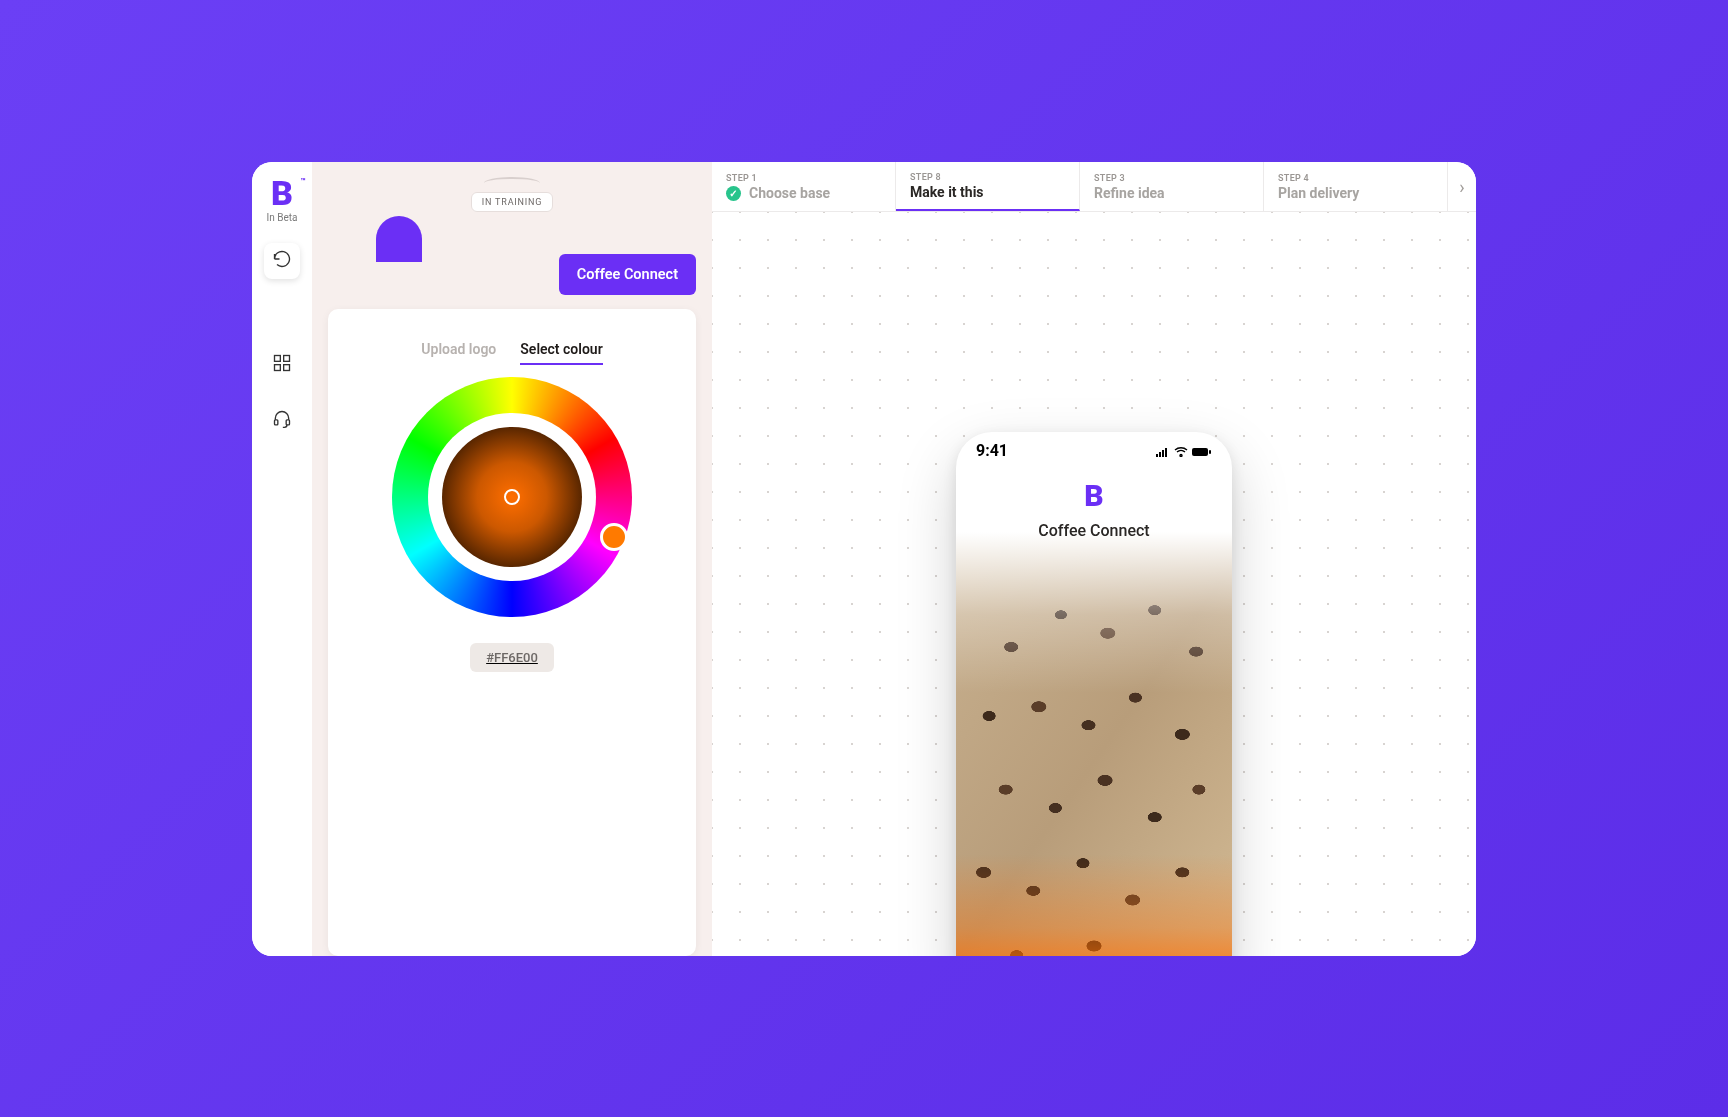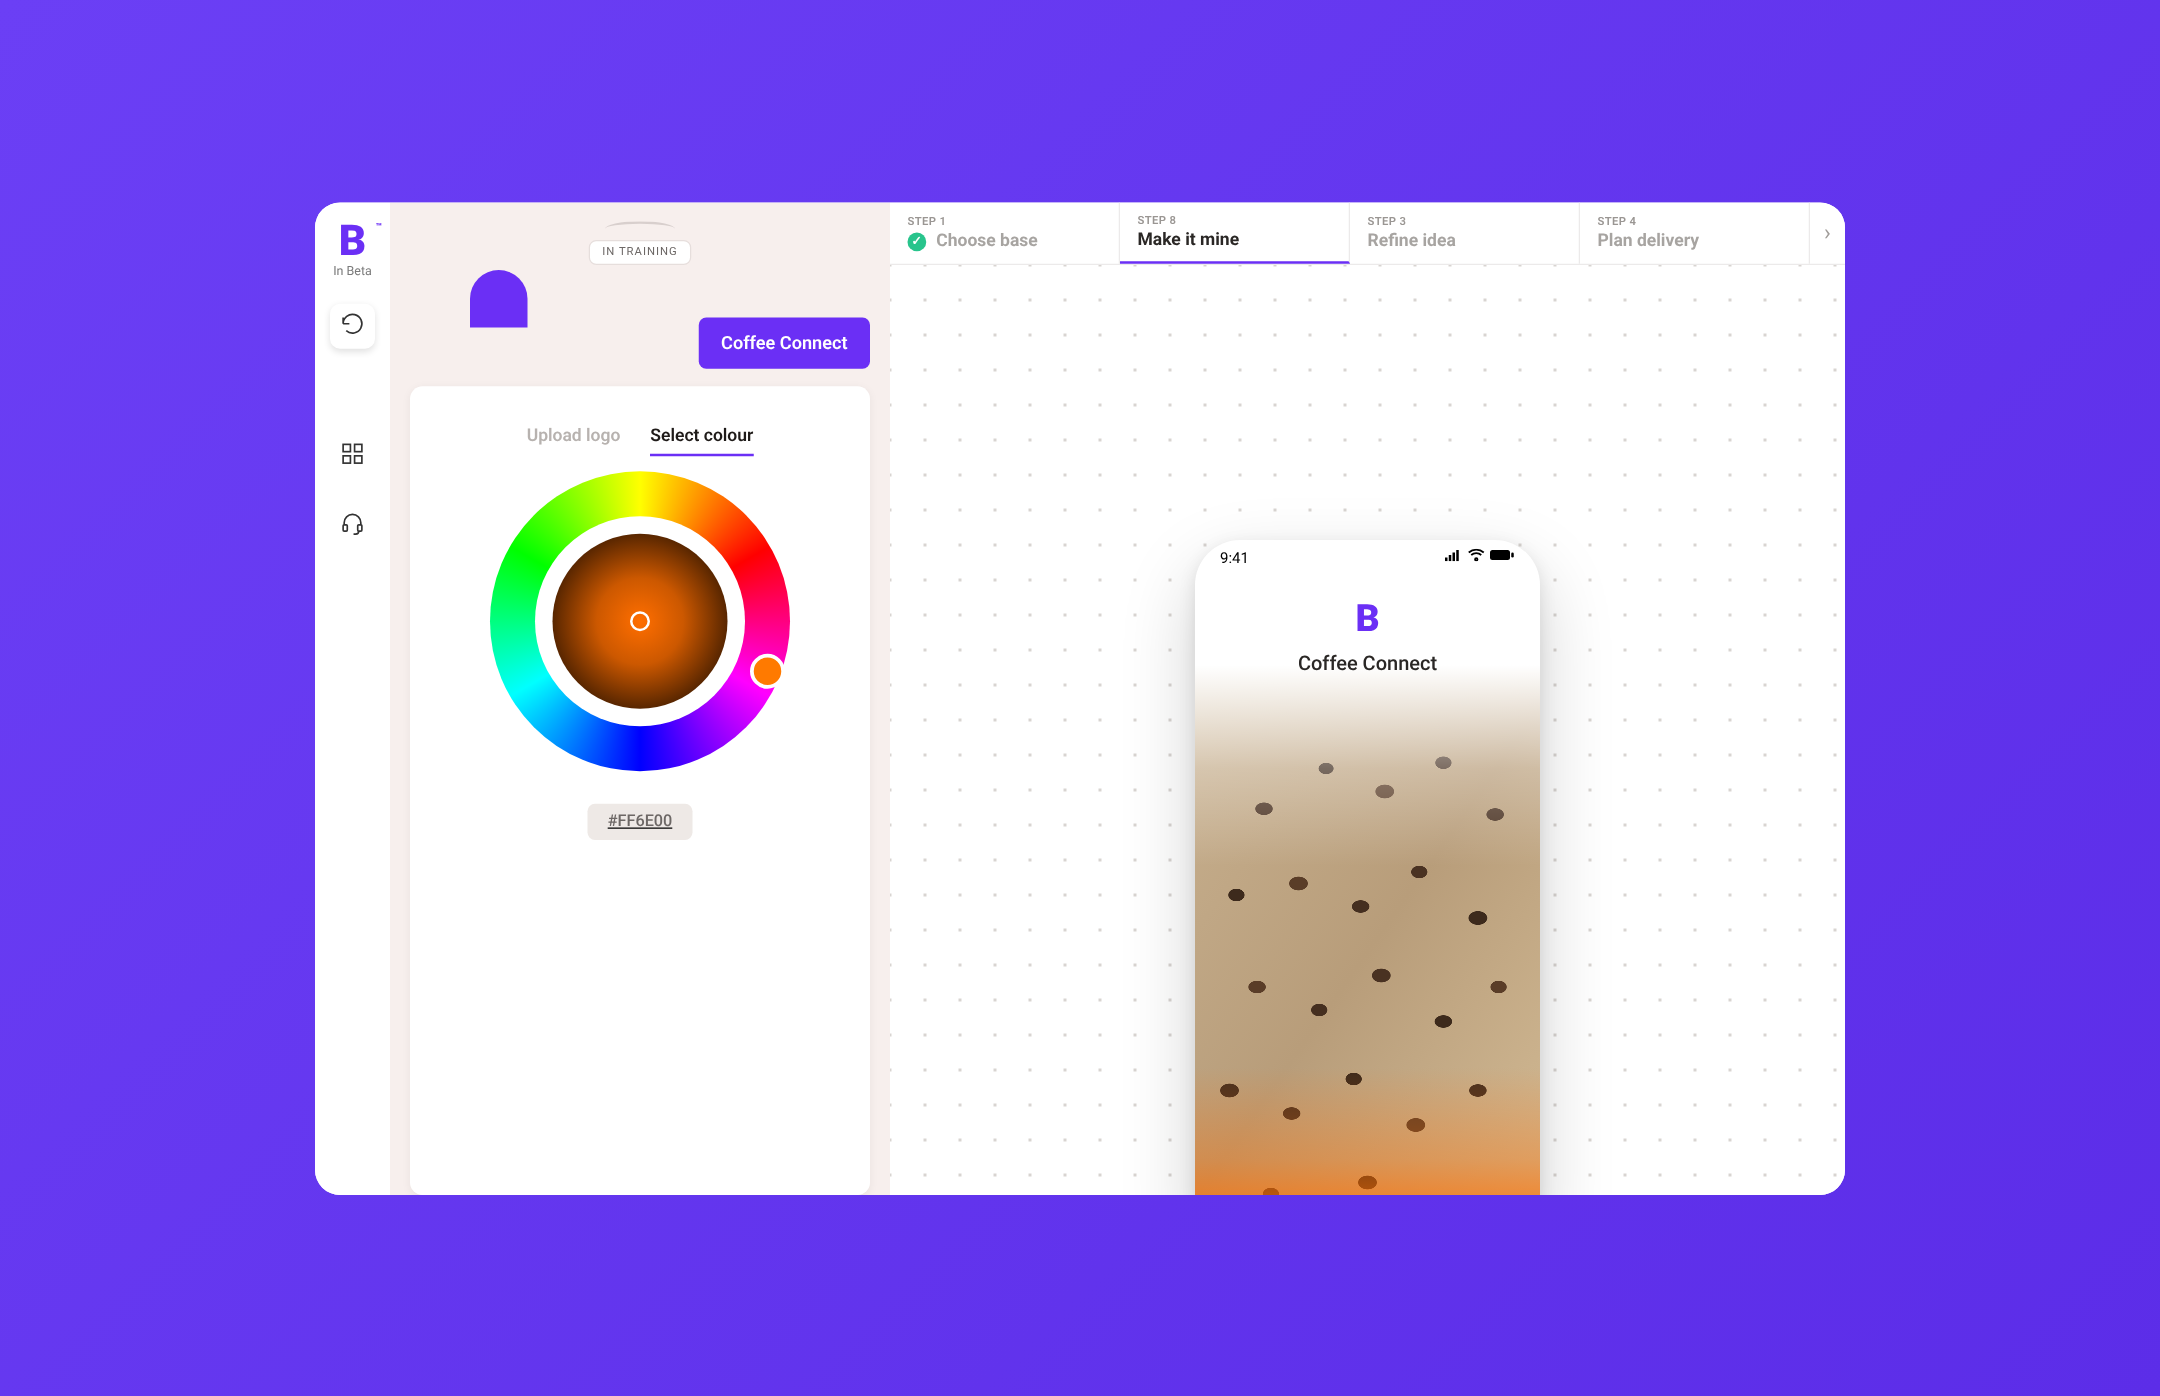--- a/index.html
+++ b/index.html
@@ -357,25 +357,25 @@
   height: 560px;
   background: #fff;
   border-radius: 36px;
   box-shadow: 0 24px 60px rgba(0,0,0,0.18), 0 4px 14px rgba(0,0,0,0.1);
   overflow: hidden;
 }
 
 .phone-status {
   height: 28px;
   display: flex;
-  align-items: center;
+  align-items: flex-end;
   justify-content: space-between;
   padding: 0 20px;
-  font-size: 12px;
-  font-weight: 400;
+  font-size: 16px;
+  font-weight: 700;
   color: #000;
 }
 .status-icons { display: flex; gap: 4px; align-items: center; }
 .status-icons span { font-size: 11px; }
 
 .phone-logo-row {
   display: flex;
   flex-direction: column;
   align-items: center;
   gap: 8px;
@@ -503,21 +503,21 @@
       <div class="step-cell done">
         <div class="step-num">STEP 1</div>
         <div class="step-label">
           <span class="check-badge">✓</span>
           <span>Choose base</span>
         </div>
       </div>
       <div class="step-cell active">
         <div class="step-num">STEP 8</div>
         <div class="step-label">
-            <span>Make it mine</span>
+            <span>Make it this</span>
           </div>
       </div>
       <div class="step-cell">
         <div class="step-num">STEP 3</div>
         <div class="step-label">
             <span>Refine idea</span>
           </div>
       </div>
       <div class="step-cell">
         <div class="step-num">STEP 4</div>

